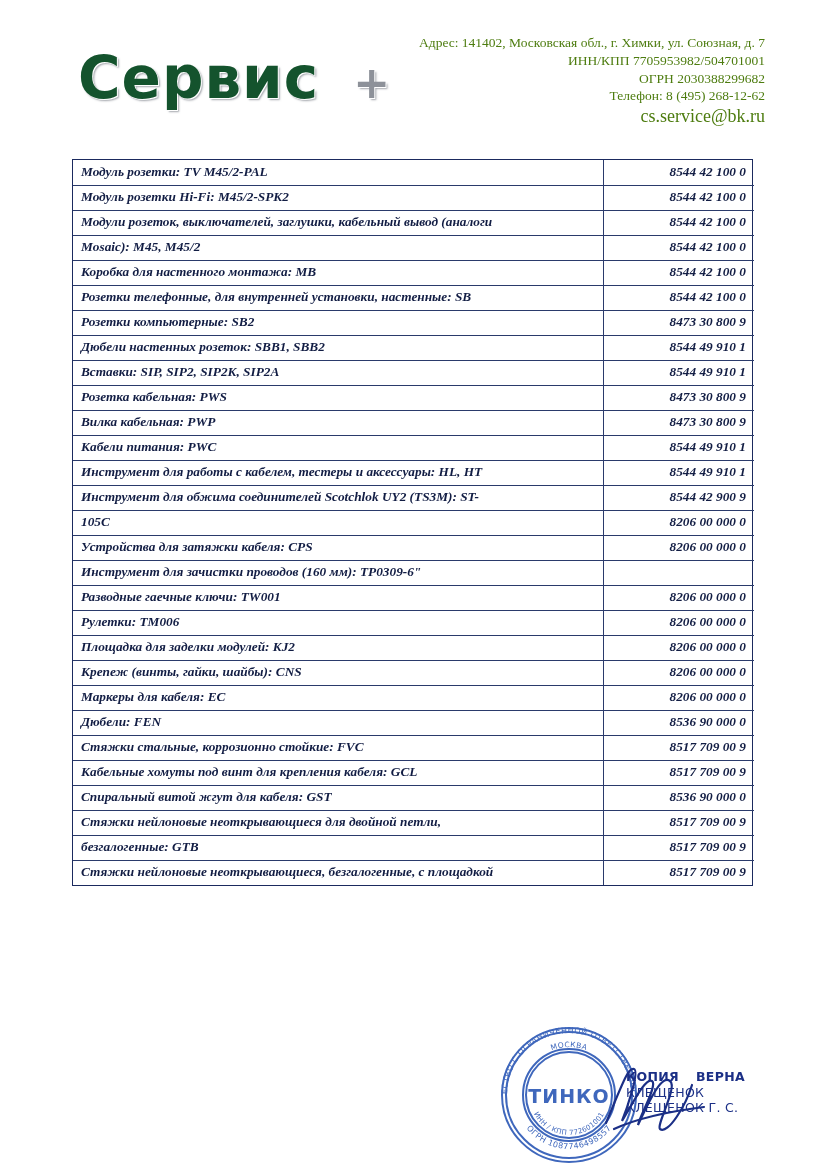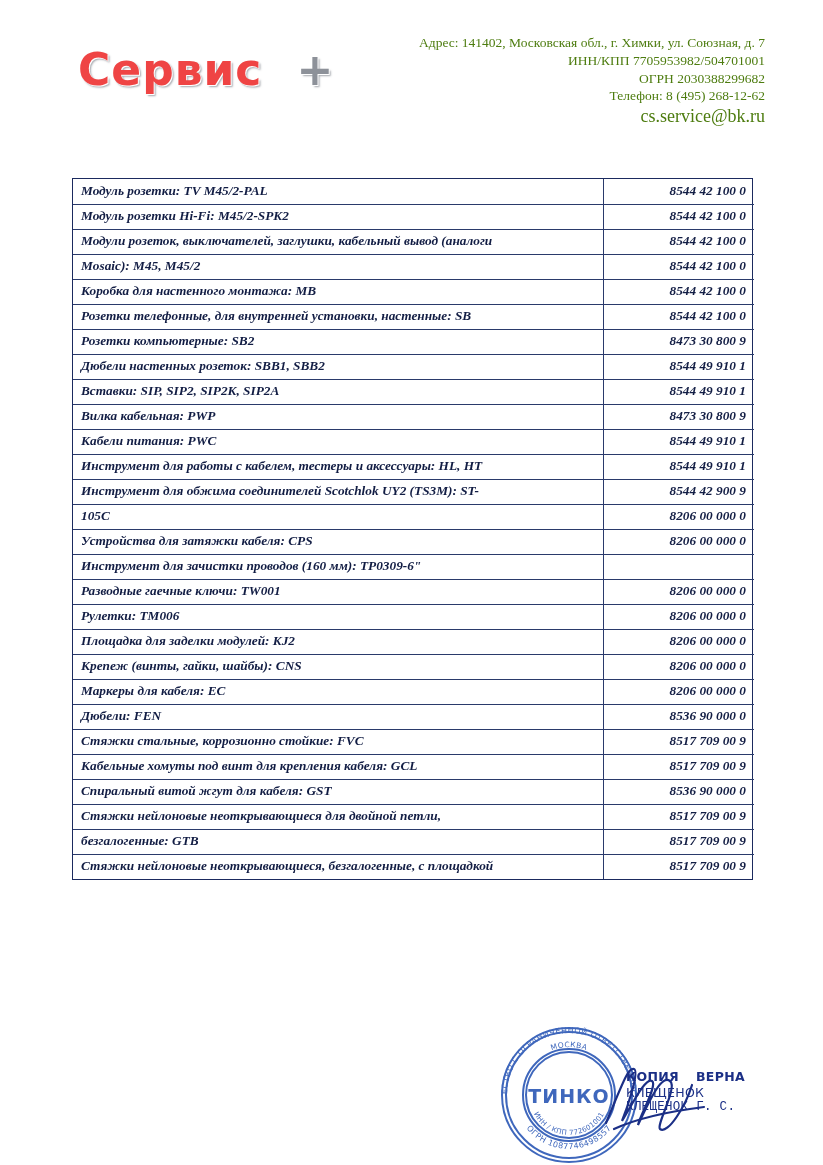--- a/index.html
+++ b/index.html
@@ -32,23 +32,23 @@
   .logo {
     position: absolute;
     left: 78px;
     top: 22px;
     width: 300px;
     height: 70px;
   }
   .logo-text {
     font-family: "DejaVu Sans", sans-serif;
     font-weight: bold;
-    font-size: 44px;
+    font-size: 58px;
     letter-spacing: 1px;
-    color: #ef4444;
+    color: #14532d;
     text-shadow:
        1px 1px 0 #ffffff,
        2px 2px 2px rgba(90,95,105,0.55);
     white-space: nowrap;
   }
   .logo-plus {
     font-family: "DejaVu Sans", sans-serif;
     font-weight: bold;
     font-size: 44px;
     color: #8d9199;
@@ -76,21 +76,21 @@
     white-space: nowrap;
   }
   .org-line.small {
     font-size: 18px;
   }
 
   
   .table-wrap {
     position: absolute;
     left: 72px;
-    top: 178px;
+    top: 159px;
     width: 681px;
     border: 1.4px solid #1b2a5e;
     box-sizing: border-box;
   }
   table.main {
     border-collapse: collapse;
     width: 100%;
     table-layout: fixed;
   }
   table.main td {
@@ -147,21 +147,21 @@
     top: 1026px;
     width: 195px;
     color: #1b2f86;
     font-family: "DejaVu Sans", sans-serif;
     font-size: 12.5px;
     line-height: 1.25;
     letter-spacing: 0.3px;
   }
   .copy-note .row1 { white-space: nowrap; margin-top: 43px; }
   .copy-note .row2 { white-space: nowrap; }
-  .copy-note .row3 { white-space: nowrap; font-family: Liberation Mono, monospace; }
+  .copy-note .row3 { white-space: nowrap; }
   .copy-bold { font-weight: bold; }
 </style>
 </head>
 <body>
 
 <div class="page">
 
   <div class="header">
     <div class="logo">
       <span class="logo-text">Сервис</span><span class="logo-plus">+</span>
@@ -206,20 +206,24 @@
             <td class="name">Розетки компьютерные: SB2</td>
             <td class="code">8473 30 800 9</td>
           </tr>
           <tr>
             <td class="name">Дюбели настенных розеток: SBB1, SBB2</td>
             <td class="code">8544 49 910 1</td>
           </tr>
           <tr>
             <td class="name">Вставки: SIP, SIP2, SIP2K, SIP2A</td>
             <td class="code">8544 49 910 1</td>
+          </tr>
+          <tr>
+            <td class="name">Розетка кабельная: PWS</td>
+            <td class="code">8473 30 800 9</td>
           </tr>
           <tr>
             <td class="name">Вилка кабельная: PWP</td>
             <td class="code">8473 30 800 9</td>
           </tr>
           <tr>
             <td class="name">Кабели питания: PWC</td>
             <td class="code">8544 49 910 1</td>
           </tr>
           <tr>

